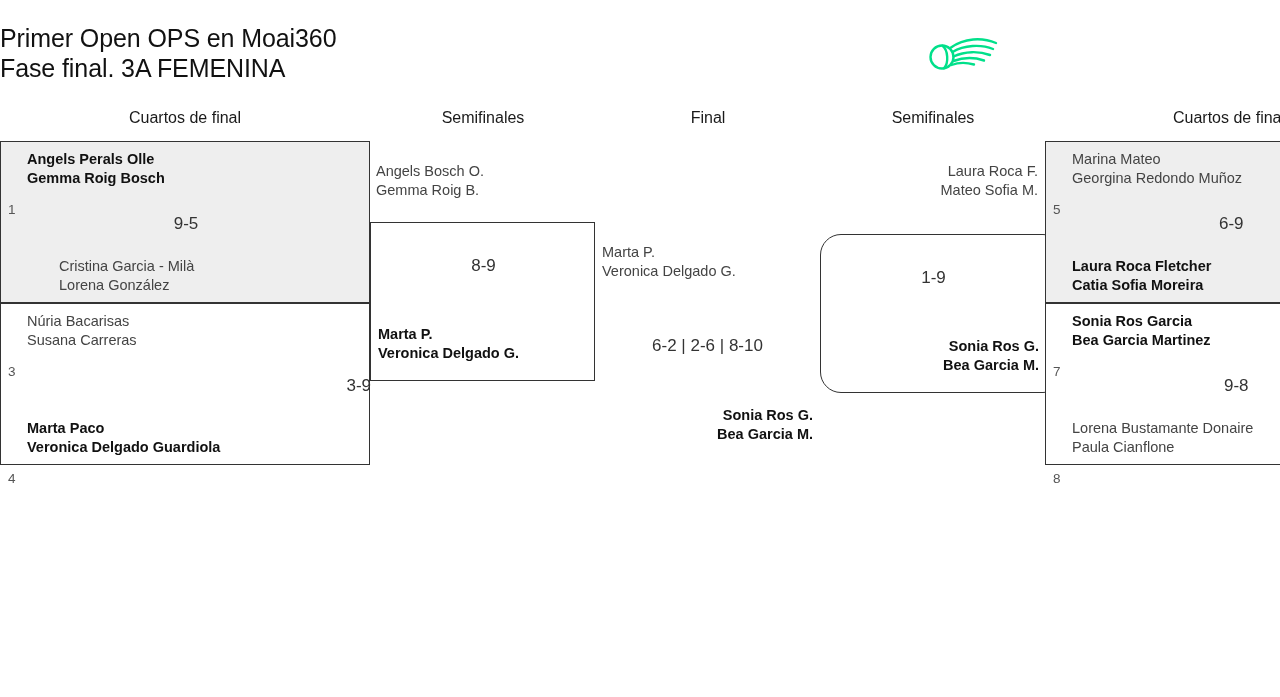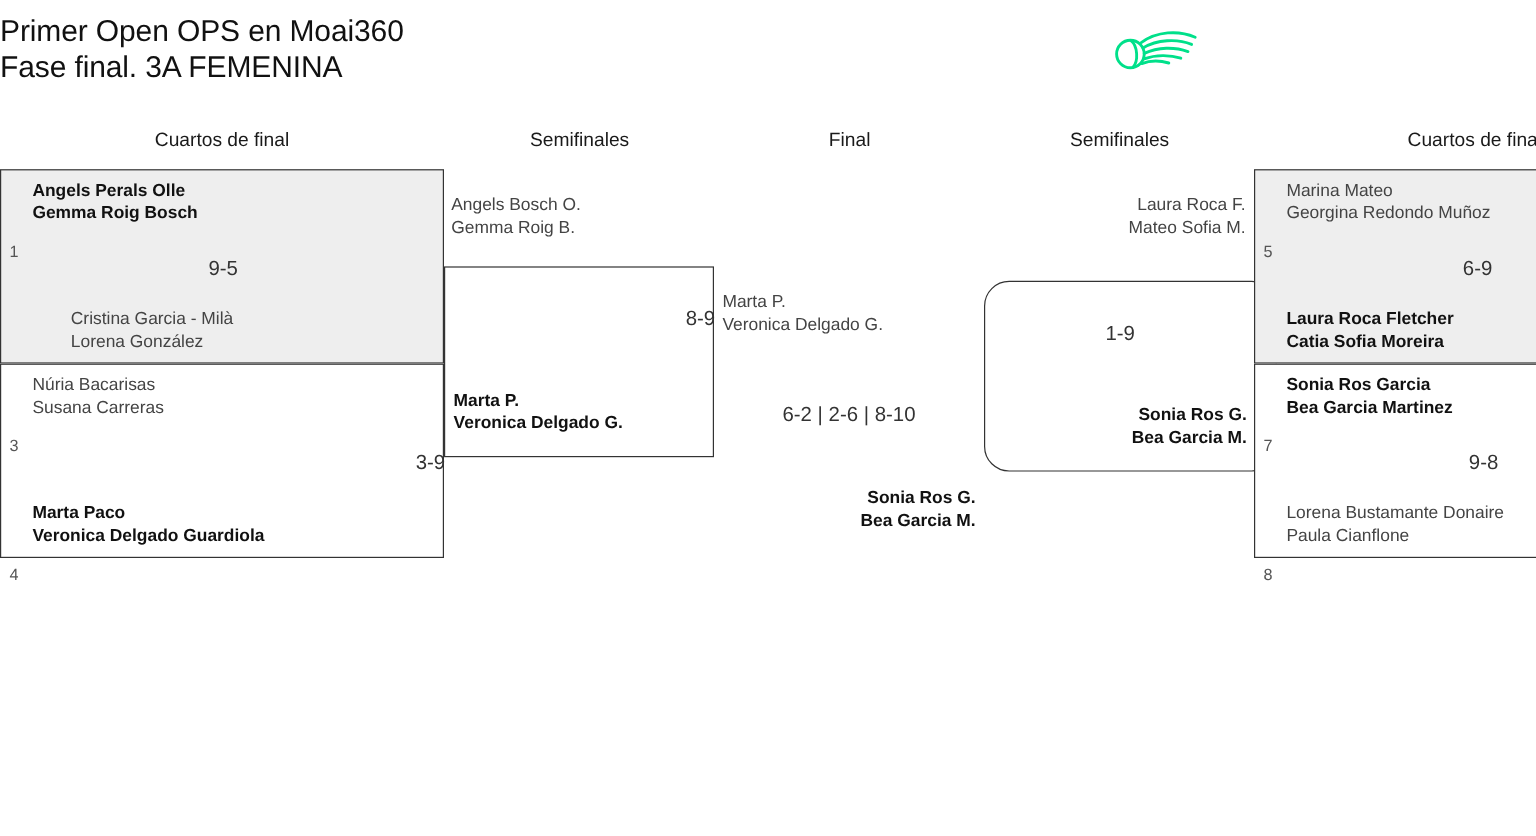--- a/index.html
+++ b/index.html
@@ -10,21 +10,21 @@
     background: #ffffff;
     font-family: "Liberation Sans", sans-serif;
     color: #1a1a1a;
     overflow: hidden;
     position: relative;
   }
 
   
   .page-header {
     position: absolute;
-    left: 0; top: 4px;
+    left: 0; top: 16px;
     width: 1020px; height: 96px;
   }
   .title-block {
     position: absolute;
     left: 0; top: 8px;
     line-height: 1.18;
   }
   .title-line {
     font-size: 25px;
     font-weight: 400;
@@ -145,21 +145,21 @@
     <span class="line">Veronica Delgado Guardiola</span>
   </div>
 </div>
 
 <div class="team loser align-left" style="left:376px; top:162px;">
   <span class="line">Angels Bosch O.</span>
   <span class="line">Gemma Roig B.</span>
 </div>
 
 <div class="match-box plain" style="left:370px; top:222px; width:225px; height:159px;">
-  <div class="score align-center" style="left:0px; top:33px; width:225px;text-align:right;">8-9</div>
+  <div class="score align-center" style="left:0px; top:33px; width:225px;">8-9</div>
   <div class="team winner align-left" style="left:7px; top:102px;">
     <span class="line">Marta P.</span>
     <span class="line">Veronica Delgado G.</span>
   </div>
 </div>
 
 <div class="match-box borderless" style="left:595px; top:222px; width:225px; height:159px;">
   <div class="score align-center" style="left:0px; top:114px; width:225px;">6-2 | 2-6 | 8-10</div>
 </div>
 

